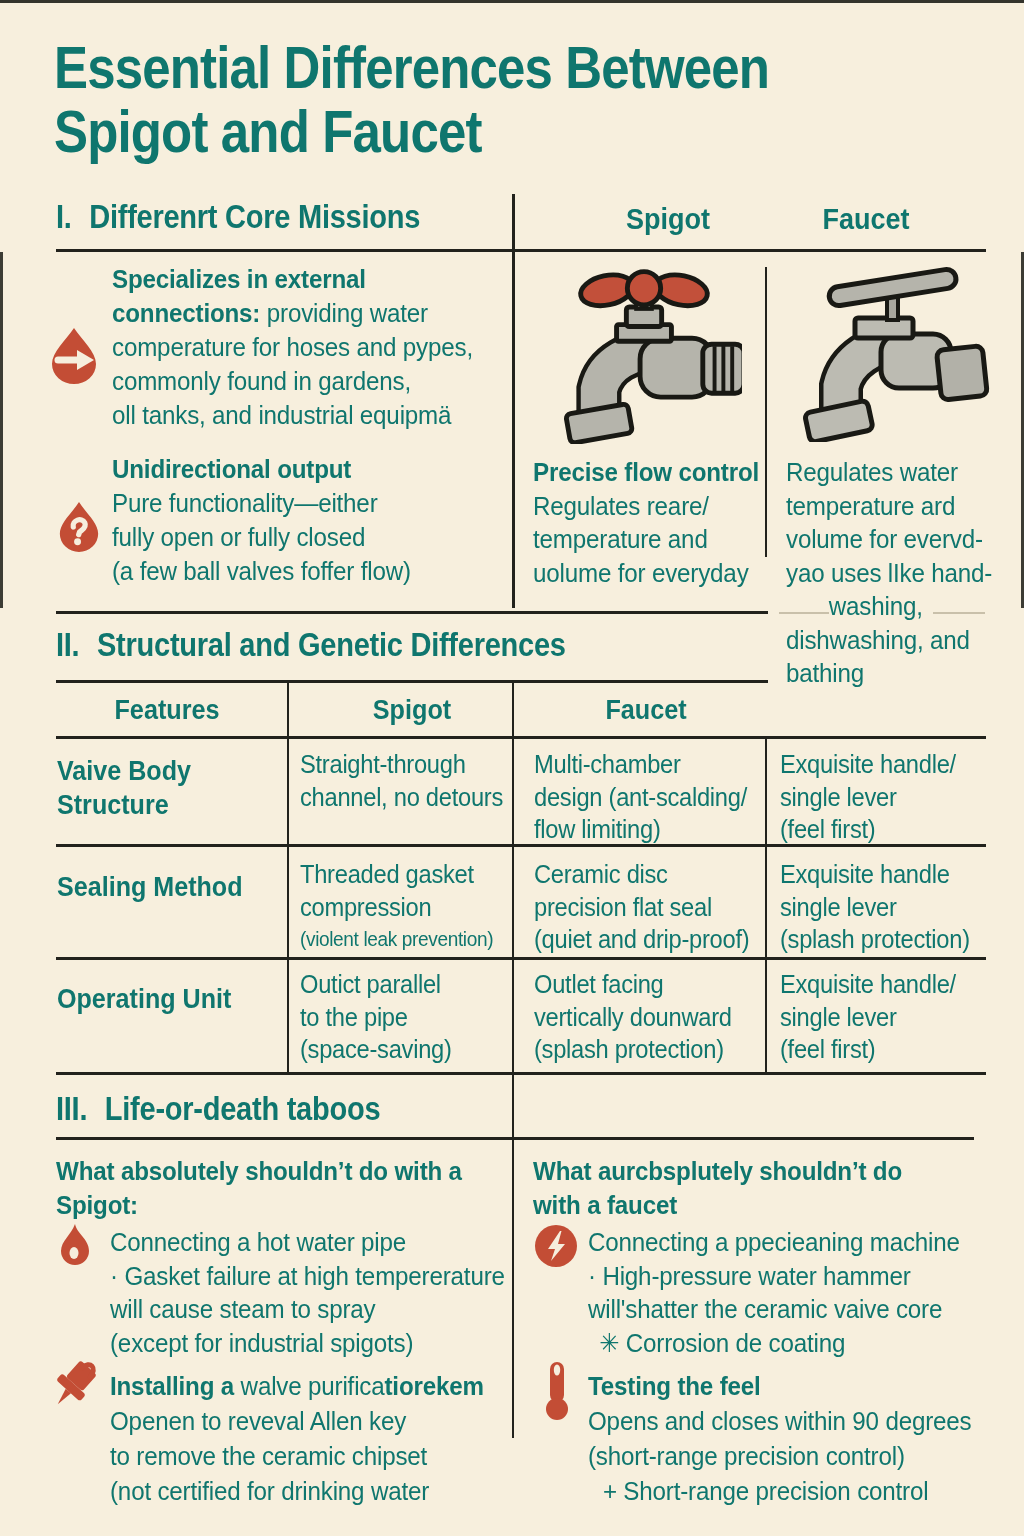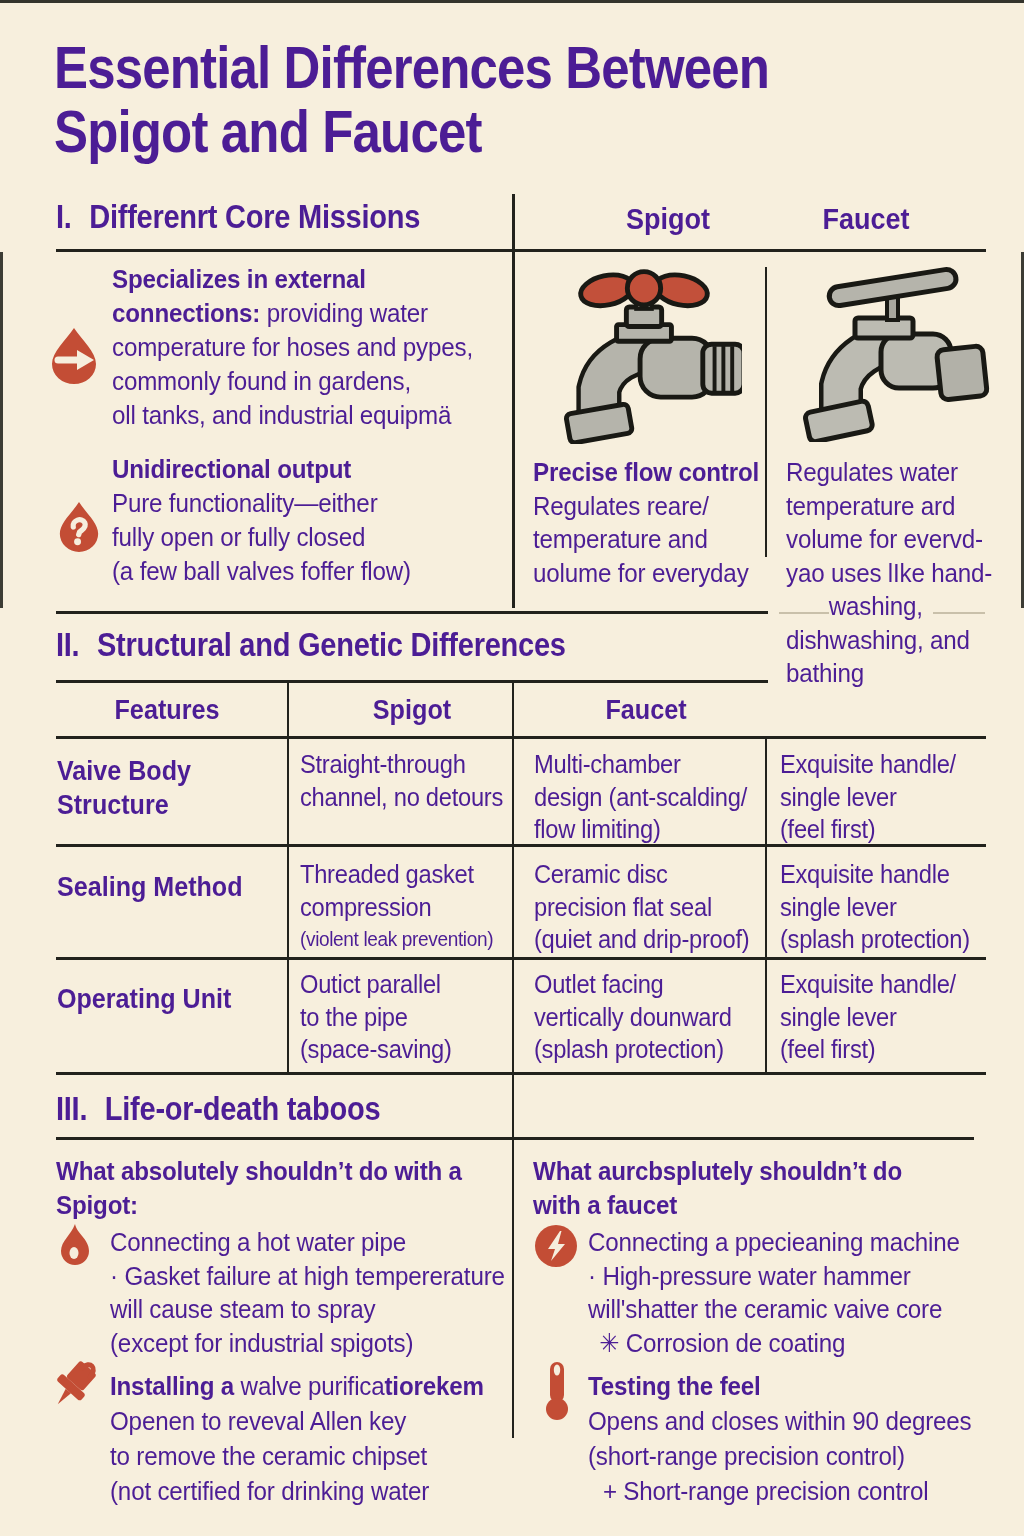--- a/index.html
+++ b/index.html
@@ -1,17 +1,17 @@
 <!DOCTYPE html>
 <html><head>
 <meta charset="utf-8">
 <style>
   html,body{margin:0;padding:0;background:#e8e0cd;}
   #canvas{position:relative;width:1024px;height:1536px;background:#f7efdd;
-          font-family:"Liberation Sans",sans-serif;color:#4c1d95;overflow:hidden;}
+          font-family:"Liberation Sans",sans-serif;color:#0f766e;overflow:hidden;}
   .t{position:absolute;}
   .t div{white-space:nowrap;}
   .rule{position:absolute;background:#22221c;}
   .faint{background:#c9c0aa;}
   .cx{transform:scaleX(.93);transform-origin:0 0;}
   .cxc{transform:scaleX(.9);}
   .title{font-weight:700;font-size:60px;line-height:64px;letter-spacing:-1px;
          transform:scaleX(.85);transform-origin:0 0;}
   .h1{font-weight:700;font-size:33px;letter-spacing:-.3px;transform:scaleX(.88);transform-origin:0 0;}
   .h1 .num{display:inline-block;margin-right:20px;}

